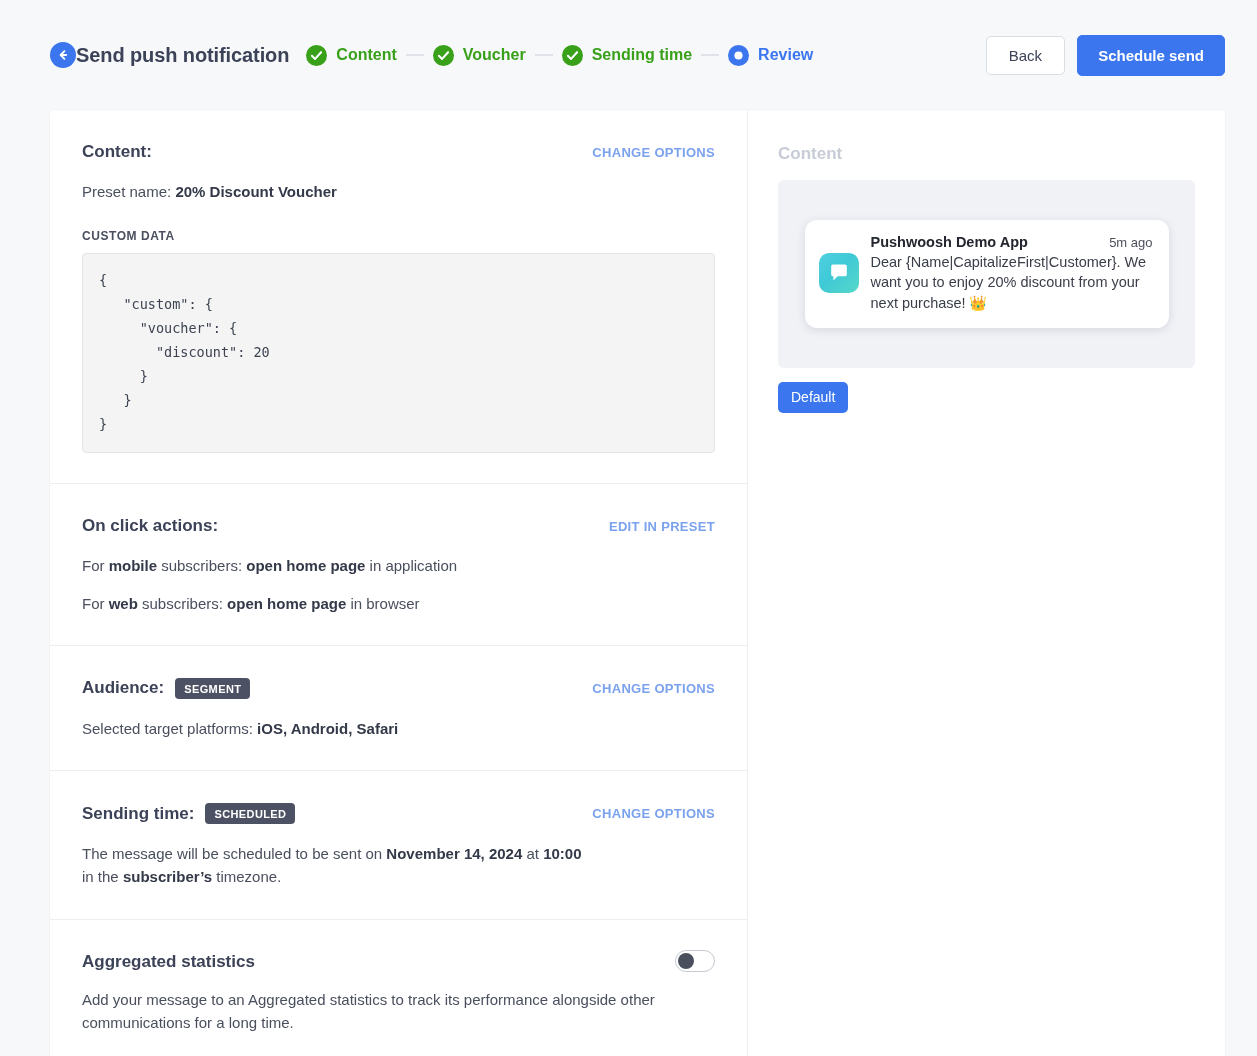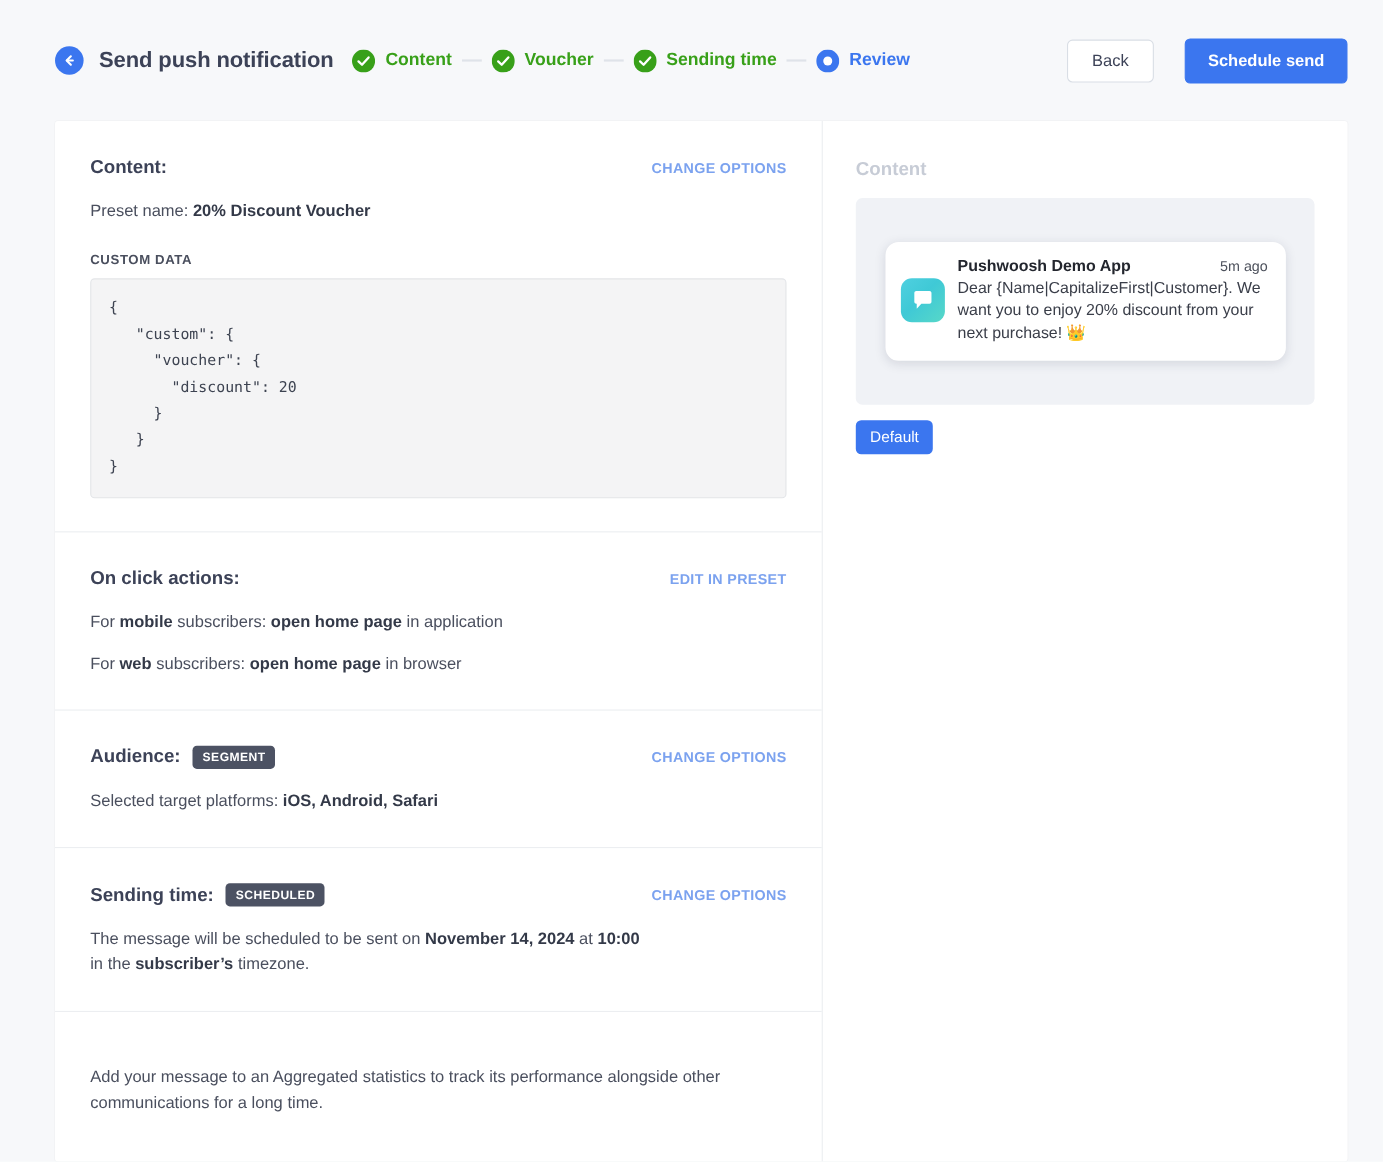--- a/index.html
+++ b/index.html
@@ -28,21 +28,20 @@
     display: flex; align-items: center; justify-content: center;
     flex: 0 0 auto;
     cursor: pointer;
   }
   .back-circle svg { display: block; }
 
   .page-title {
     font-size: 20px;
     font-weight: bold;
     color: #3c4257;
-    margin-left: 14px;
     white-space: nowrap;
     letter-spacing: -0.1px;
   }
 
   .steps {
     display: flex;
     align-items: center;
     margin-left: 17px;
   }
   .step {
@@ -65,21 +64,21 @@
     height: 2px;
     background: #dfe3e9;
     margin: 0 9px;
     flex: 0 0 auto;
   }
 
   .topbar-actions {
     margin-left: auto;
     display: flex;
     align-items: center;
-    gap: 28px;
+    gap: 12px;
   }
   .btn {
     font-family: "Liberation Sans", sans-serif;
     font-size: 15px;
     border-radius: 5px;
     cursor: pointer;
     white-space: nowrap;
   }
   .btn-back {
     background: #fff;
@@ -406,20 +405,26 @@
         <span class="badge">SCHEDULED</span>
         <span class="sec-action">CHANGE OPTIONS</span>
       </div>
       <div class="row-text">
         <span>The message will be scheduled to be sent on </span><b>November 14, 2024</b><span> at </span><b>10:00</b><br>
         <span>in the </span><b>subscriber’s</b><span> timezone.</span>
       </div>
     </div>
 
     <div class="section">
+      <div class="agg-head">
+        <span class="sec-title">Aggregated statistics</span>
+        <span class="toggle">
+          <span class="knob"></span>
+        </span>
+      </div>
       <div class="agg-desc">Add your message to an Aggregated statistics to track its performance alongside other communications for a long time.</div>
     </div>
 
   </div>
 
   <div class="col-right">
     <div class="preview-title">Content</div>
     <div class="preview-stage">
       <div class="push-card">
         <span class="push-icon">

